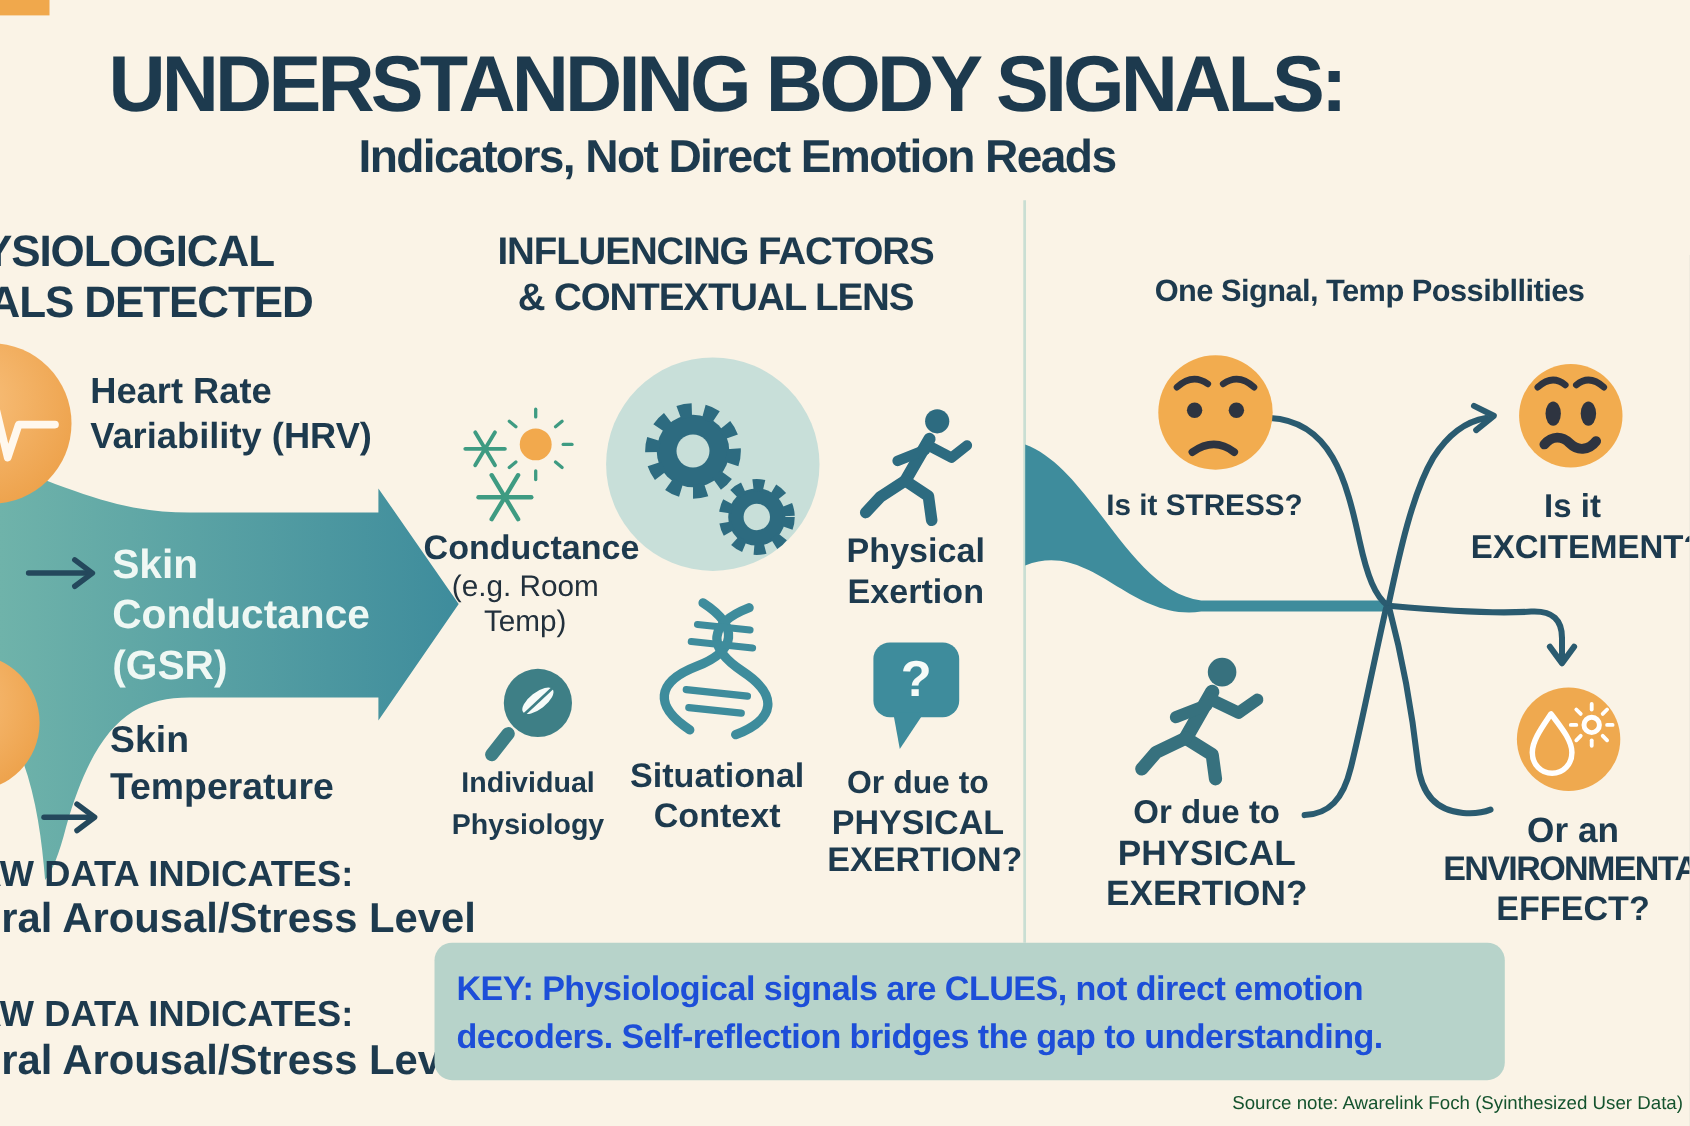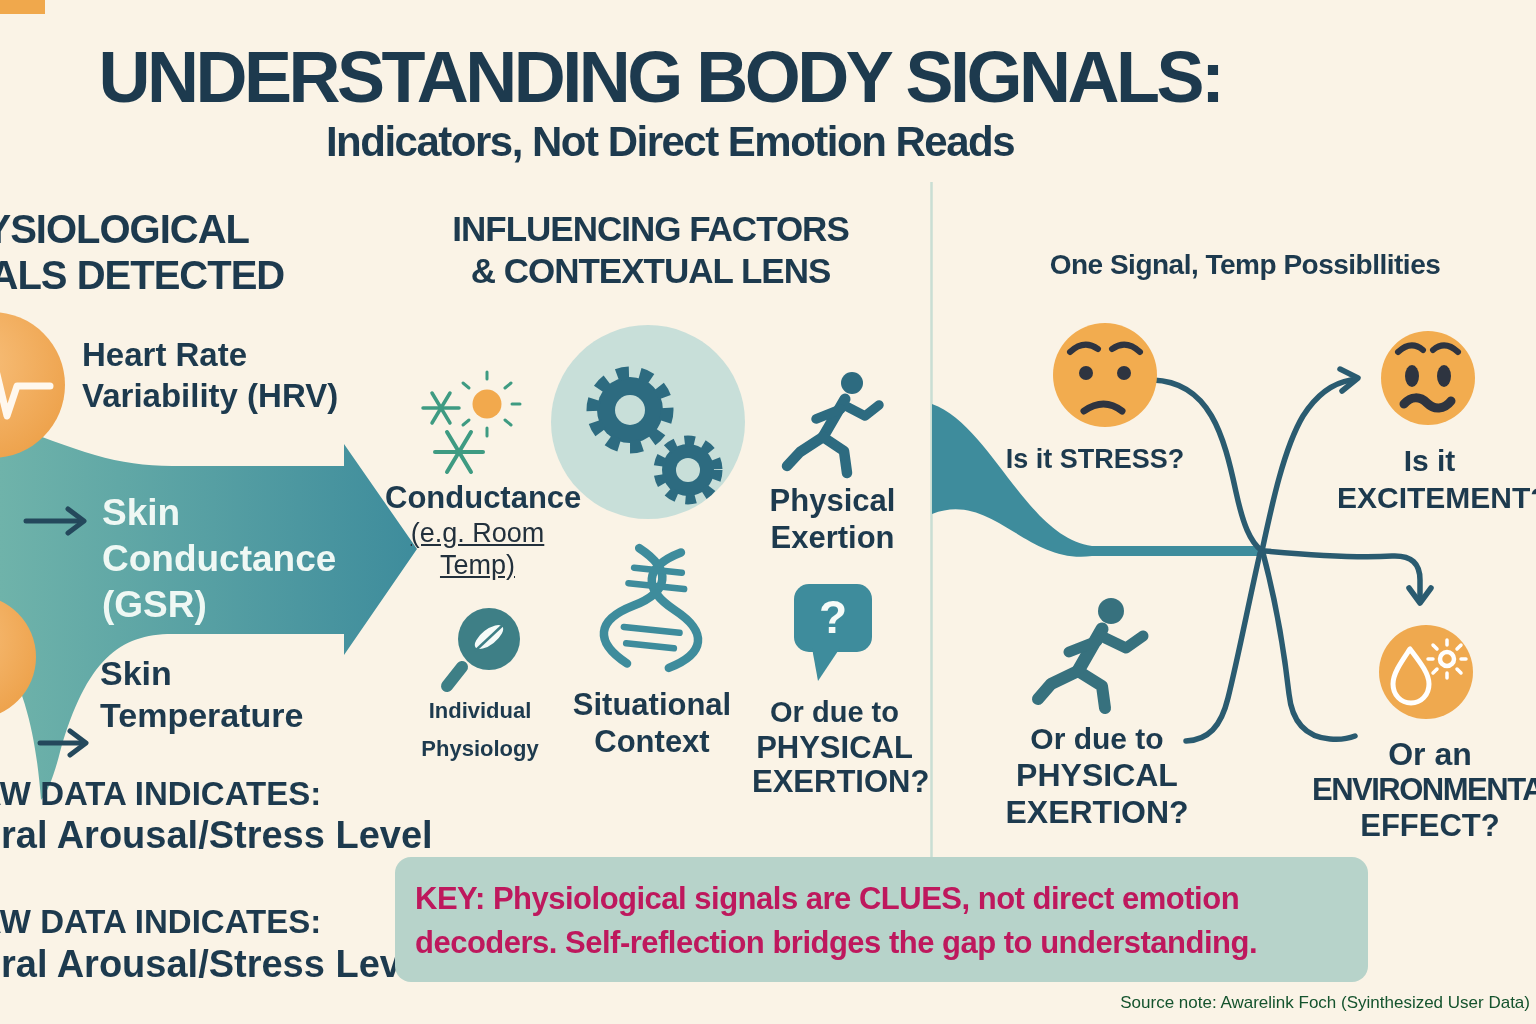--- a/index.html
+++ b/index.html
@@ -17,44 +17,44 @@
   .left-heading{left:-115px;width:410px;top:206px;font-size:40px;font-weight:700;line-height:46px;letter-spacing:-1px;}
   .hrv{left:82px;top:334px;font-size:33px;font-weight:700;line-height:41px;}
   .gsr{left:102px;top:490px;font-size:37px;font-weight:700;line-height:46px;color:#EFF8F4;}
   .temp{left:100px;top:652px;font-size:34px;font-weight:700;line-height:42px;}
   .raw-heading{font-size:33px;font-weight:700;}
   .raw-value{font-size:38px;font-weight:700;}
   .raw1h{left:-46px;top:775px;} .raw1v{left:-94px;top:814px;}
   .raw2h{left:-46px;top:903px;} .raw2v{left:-94px;top:943px;}
   .mid-heading{left:398px;width:505px;top:208px;font-size:35px;font-weight:700;line-height:42px;letter-spacing:-1px;}
   .env-label{left:385px;width:185px;top:480px;font-size:31px;font-weight:700;}
-  .env-sub{left:385px;width:185px;top:517px;font-size:27px;font-weight:400;line-height:32px;color:#22303c;text-decoration:underline;}
+  .env-sub{left:385px;width:185px;top:517px;font-size:27px;font-weight:400;line-height:32px;color:#22303c;}
   .physical{left:755px;width:155px;top:482px;font-size:31px;font-weight:700;line-height:37px;}
-  .individual{left:395px;width:170px;top:692px;font-size:22px;font-weight:700;line-height:38px;}
+  .individual{left:395px;width:170px;top:692px;font-size:26px;font-weight:700;line-height:38px;}
   .situational{left:572px;width:160px;top:686px;font-size:31px;font-weight:700;line-height:37px;}
   .bubble-q{left:794px;width:78px;top:590px;font-size:46px;font-weight:700;color:#F6FBF8;}
   .mid-ordue1{left:752px;width:165px;top:696px;font-size:29px;font-weight:700;}
   .mid-ordue2{left:752px;width:165px;top:730px;font-size:31px;font-weight:700;}
   .mid-ordue3{left:752px;width:165px;top:764px;font-size:31px;font-weight:700;}
   .right-heading{left:960px;width:570px;top:210px;font-size:33px;font-weight:700;letter-spacing:-0.5px;}
   .right-sub{left:960px;width:570px;top:249px;font-size:28px;font-weight:700;letter-spacing:-0.5px;}
   .stress-q{left:975px;width:240px;top:444px;font-size:27px;font-weight:700;}
   .excite-q{left:1337px;width:185px;top:442px;font-size:30px;font-weight:700;line-height:37px;}
   .exq1{left:1002px;width:190px;top:722px;font-size:30px;font-weight:700;}
   .exq2{left:1002px;width:190px;top:757px;font-size:32px;font-weight:700;}
   .exq3{left:1002px;width:190px;top:794px;font-size:32px;font-weight:700;}
   .envq1{left:1312px;width:236px;top:736px;font-size:32px;font-weight:700;}
   .envq2{left:1312px;width:236px;top:772px;font-size:31px;font-weight:700;letter-spacing:-1.5px;}
   .envq3{left:1312px;width:236px;top:808px;font-size:31px;font-weight:700;}
   .key-box{
     position:absolute;z-index:2;left:395px;top:857px;width:973px;height:125px;
     background:#B7D3CA;border-radius:16px;box-sizing:border-box;
     padding:20px 20px 0 20px;
   }
-  .key-line{font-size:31px;font-weight:700;line-height:44px;color:#be185d;letter-spacing:-0.5px;white-space:nowrap;}
+  .key-line{font-size:31px;font-weight:700;line-height:44px;color:#1d4ed8;letter-spacing:-0.5px;white-space:nowrap;}
   .source{left:1110px;width:420px;top:993px;font-size:17px;font-weight:400;color:#14532d;text-align:right;}
   .corner-mark{position:absolute;z-index:3;left:0;top:0;width:45px;height:14px;background:#F0A84C;}
 </style>
 </head>
 <body>
 
 <div class="stage">
 
   <div class="corner-mark"></div>
 

